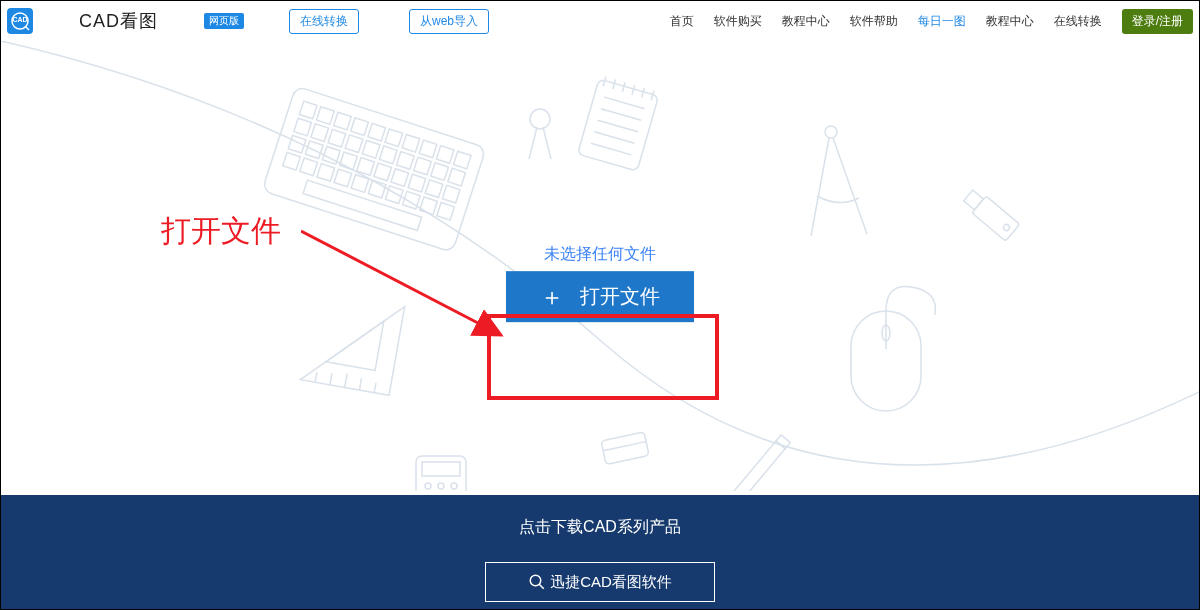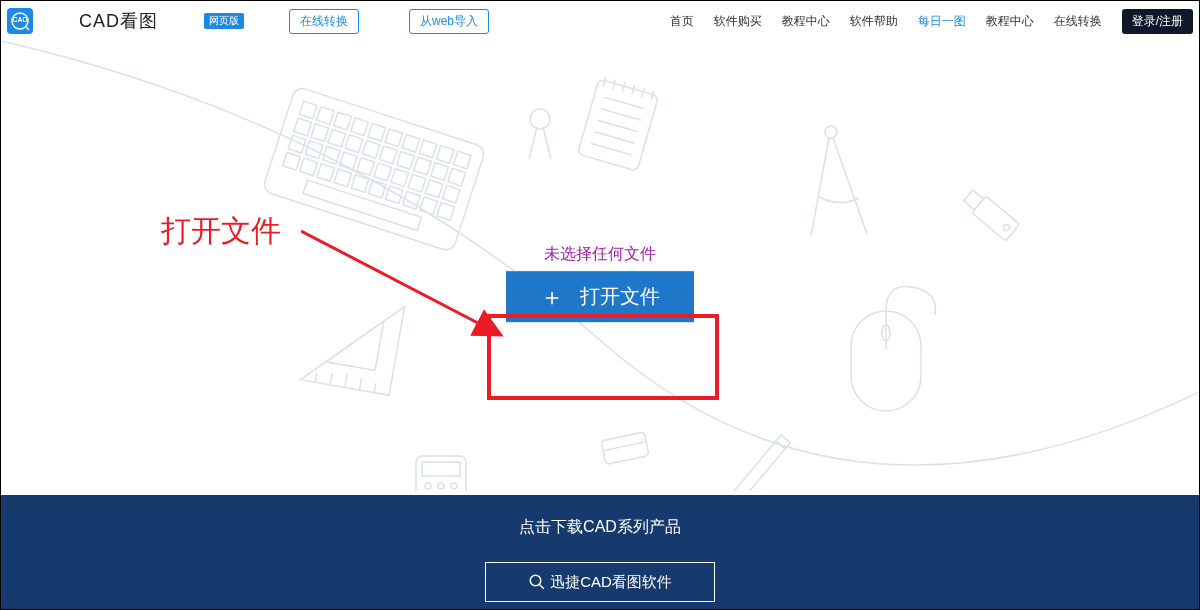--- a/index.html
+++ b/index.html
@@ -37,35 +37,35 @@
   }
   .hbtn {
     font-size: 12px; color:#1e88e5;
     border:1px solid #1e88e5; border-radius:3px;
     padding: 3px 10px; margin-right:10px; background:#fff; cursor:pointer;
   }
   .nav { margin-left:auto; display:flex; align-items:center; gap:20px; font-size:12px; color:#333;}
   .nav a { cursor:pointer; }
   .nav .highlight { color:#1e88e5; }
   .login-btn {
-    background:#0f172a; color:#fff; font-size:12px;
+    background:#4d7c0f; color:#fff; font-size:12px;
     padding:4px 10px; border-radius:3px; cursor:pointer;
   }
 
   
   .canvas {
     position:relative; width:100%; height:450px;
     overflow:hidden;
   }
   .canvas svg.bg { position:absolute; top:0; left:0; }
   .center-block {
     position:absolute; left:50%; top:50%; transform:translate(-50%,-28%);
     text-align:center;
   }
-  .nofile { font-size:16px; color:#a21caf; margin-bottom:6px; }
+  .nofile { font-size:16px; color:#3b82f6; margin-bottom:6px; }
   .openbtn {
     display:inline-flex; align-items:center; gap:16px;
     background:#1e77c8; color:#fff; font-size:20px;
     padding:12px 34px; border:none; cursor:pointer;
   }
   .openbtn .plus { font-size:24px; font-weight:300; line-height:1;}
   .redbox {
     position:absolute; border:4px solid #ed1c24;
     left:486px; top:273px; width:232px; height:86px; pointer-events:none;
   }

